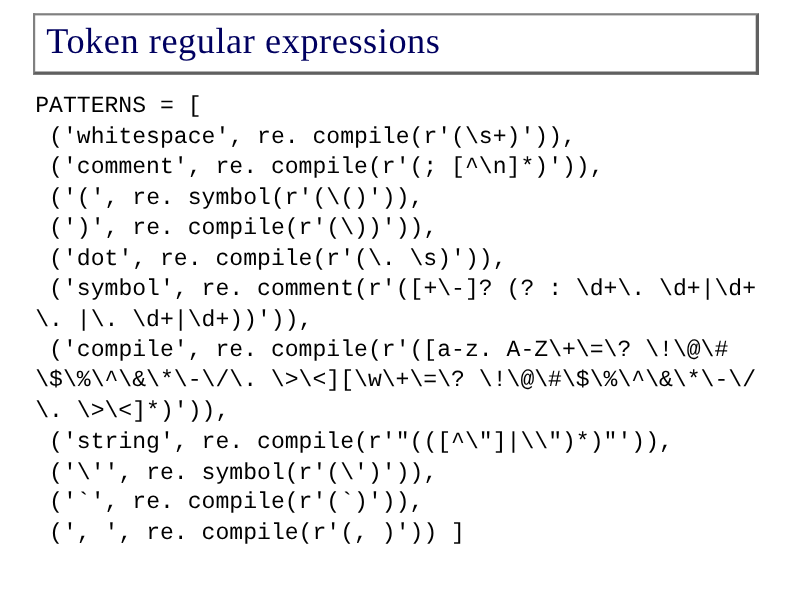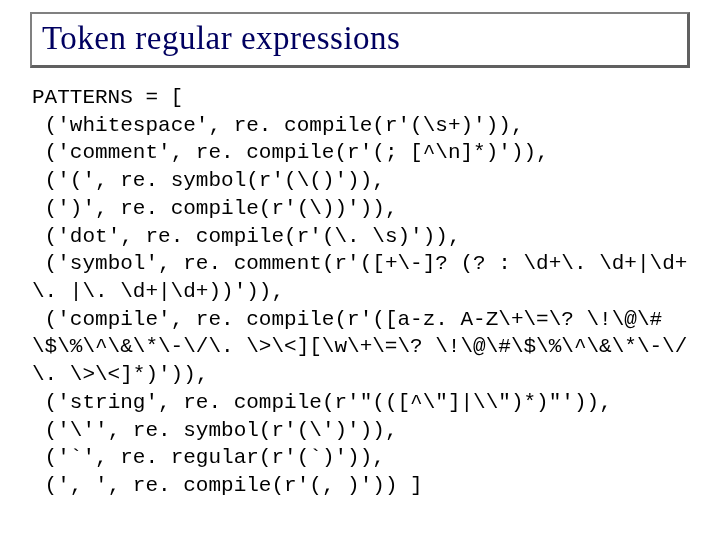--- a/index.html
+++ b/index.html
@@ -57,16 +57,16 @@
   <div class="code-block"><span>PATTERNS = [</span>
 <span> ('</span><span class="kw">whitespace</span><span>', re. compile(r'(\s+)')),</span>
 <span> ('</span><span class="kw">comment</span><span>', re. compile(r'(; [^\n]*)')),</span>
 <span> ('</span><span class="kw">(</span><span>', re. symbol(r'(\()')),</span>
 <span> ('</span><span class="kw">)</span><span>', re. compile(r'(\))')),</span>
 <span> ('</span><span class="kw">dot</span><span>', re. compile(r'(\. \s)')),</span>
 <span> ('</span><span class="kw">symbol</span><span>', re. comment(r'([+\-]? (? : \d+\. \d+|\d+\. |\. \d+|\d+))')),</span>
 <span> ('</span><span class="kw">compile</span><span>', re. compile(r'([a-z. A-Z\+\=\? \!\@\#\$\%\^\&amp;\*\-\/\. \&gt;\&lt;][\w\+\=\? \!\@\#\$\%\^\&amp;\*\-\/\. \&gt;\&lt;]*)')),</span>
 <span> ('</span><span class="kw">string</span><span>', re. compile(r'"(([^\"]|\\")*)"')),</span>
 <span> ('</span><span class="kw">\'</span><span>', re. symbol(r'(\')')),</span>
-<span> ('</span><span class="kw">`</span><span>', re. regular(r'(`)')),</span>
+<span> ('</span><span class="kw">`</span><span>', re. compile(r'(`)')),</span>
 <span> ('</span><span class="kw">, </span><span>', re. compile(r'(, )')) ]</span></div>
 
 </div>
 
 </body></html>

